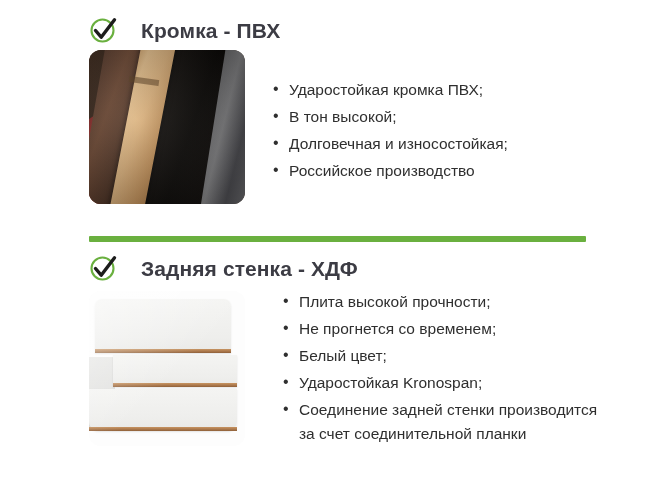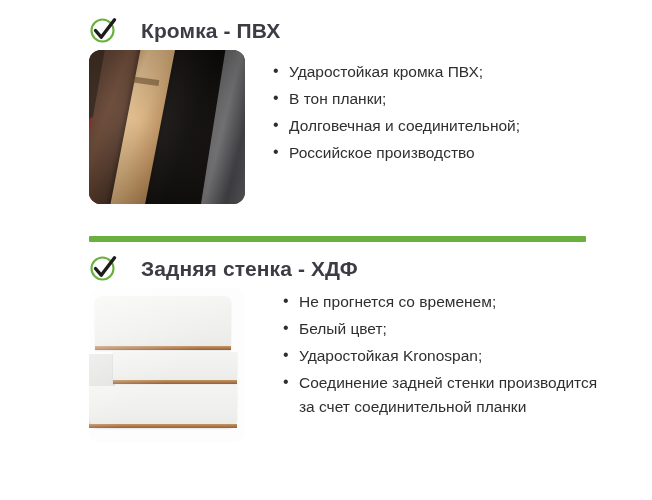--- a/index.html
+++ b/index.html
@@ -53,21 +53,21 @@
     font-weight: bold;
     color: #3c3c44;
     letter-spacing: 0.1px;
     white-space: nowrap;
     line-height: 1;
   }
 
   
   .body-row {
     display: flex;
-    align-items: flex-start;
+    align-items: center;
     padding-left: 89px;
   }
 
   .photo {
     flex: 0 0 156px;
     width: 156px;
     height: 154px;
     border-radius: 12px;
     overflow: hidden;
     position: relative;
@@ -231,22 +231,22 @@
         <div class="eb-strip eb-brown"></div>
         <div class="eb-strip eb-black"></div>
         <div class="eb-strip eb-grey"></div>
         <div class="eb-strip eb-oak"></div>
         <div class="eb-oak-seam"></div>
         <div class="eb-shade"></div>
       </div>
 
       <ul class="bullets" id="list-edge">
         <li>Ударостойкая кромка ПВХ;</li>
-        <li>В тон планки;</li>
-        <li>Долговечная и соединительной;</li>
+        <li>В тон высокой;</li>
+        <li>Долговечная и износостойкая;</li>
         <li>Российское производство</li>
       </ul>
 
     </div>
   </div>
 
   <div class="divider"></div>
 
   <div class="section" id="section-hdf">
 
@@ -271,20 +271,21 @@
         <div class="panel" id="panel-mid">
           <div class="edge"></div>
         </div>
         <div class="panel" id="panel-top">
           <div class="edge"></div>
         </div>
         <div class="hdf-soft"></div>
       </div>
 
       <ul class="bullets" id="list-hdf">
+        <li>Плита высокой прочности;</li>
         <li>Не прогнется со временем;</li>
         <li>Белый цвет;</li>
         <li>Ударостойкая Kronospan;</li>
         <li>Соединение задней стенки производится за счет соединительной планки</li>
       </ul>
 
     </div>
   </div>
 
 </div>

